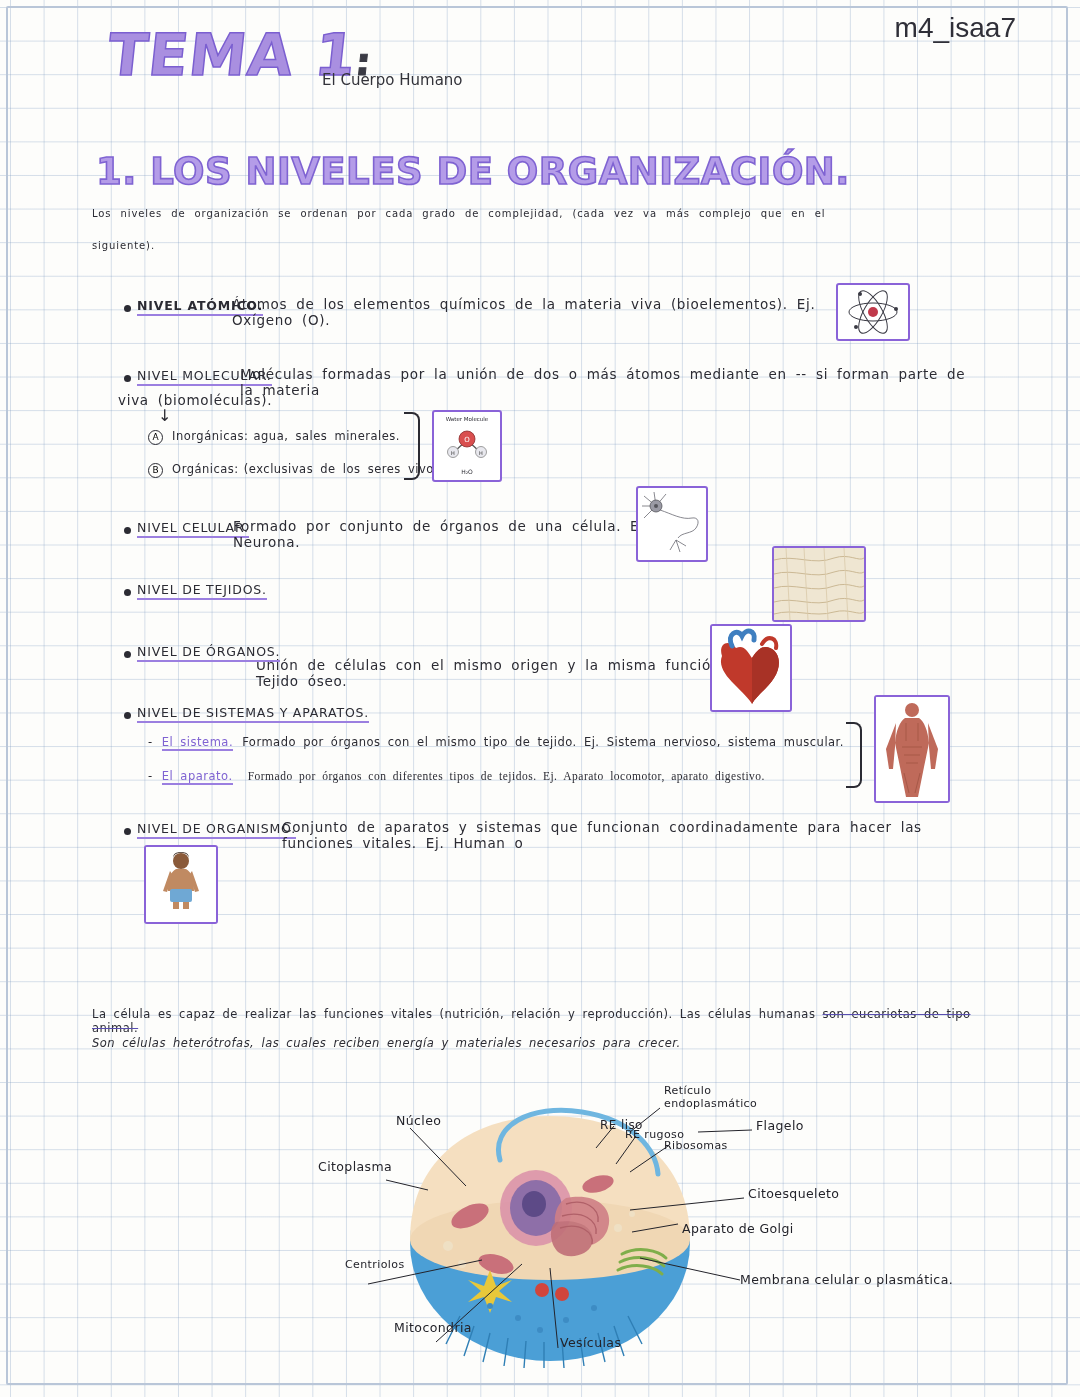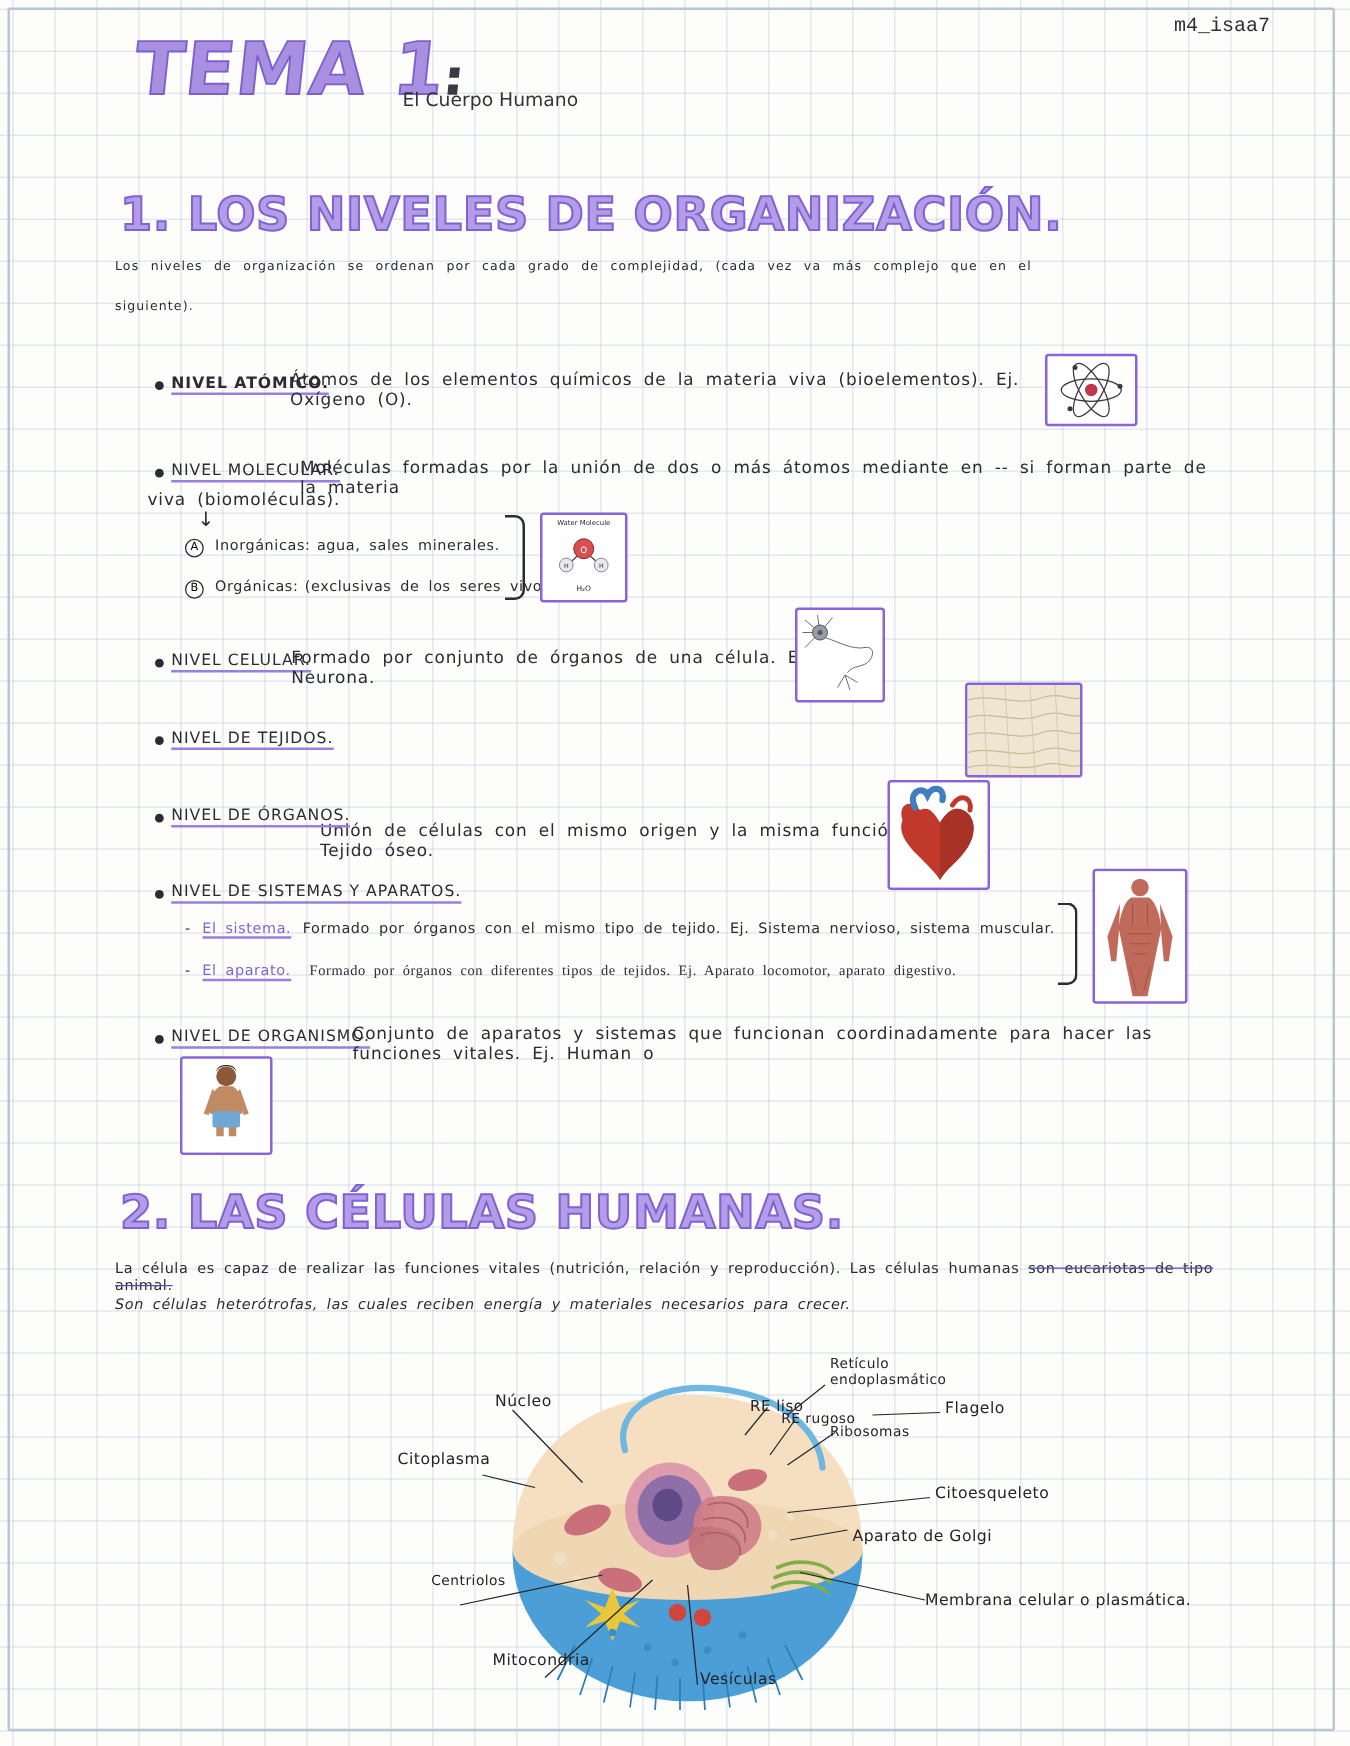--- a/index.html
+++ b/index.html
@@ -59,23 +59,23 @@
     font-size: 58px;
     transform: skewX(-6deg);
   }
   #tema-sub {
     left: 322px; top: 71px;
     font-size: 15px;
     color: #33333a;
   }
   #user-tag {
     right: 64px; top: 12px;
-    font-size: 16px;
+    font-size: 28px;
     color: #2f2f38;
-    font-family: Liberation Mono, monospace;
+    font-family: Liberation Sans, sans-serif;
   }
 
   .sectiontitle {
     font-family: "DejaVu Sans", sans-serif;
     font-weight: bold;
     color: #b49ce8;
     -webkit-text-stroke: 1.6px #7f63d2;
     font-size: 37px;
     letter-spacing: 0.5px;
   }
@@ -320,21 +320,20 @@
       <rect width="70" height="75" fill="#ffffff"></rect>
       <circle cx="35" cy="14" r="8" fill="#8a5a3a"></circle>
       <path d="M27 11 C28 4 42 4 43 11 C43 7 40 5 35 5 C30 5 27 7 27 11 Z" fill="#3a2a20"></path>
       <path d="M30 22 C24 25 22 34 22 44 L27 44 L27 62 L33 62 L33 44 L37 44 L37 62 L43 62 L43 44 L48 44 C48 34 46 25 40 22 Z" fill="#c08a62"></path>
       <rect x="24" y="42" width="22" height="13" rx="2" fill="#6fa8d4"></rect>
       <path d="M24 24 L17 44 L21 45 L27 28 Z" fill="#c08a62"></path>
       <path d="M46 24 L53 44 L49 45 L43 28 Z" fill="#c08a62"></path>
     </svg>
   </div>
 
-  <div class="abs sectiontitle" id="sec2">2. LAS CÉLULAS HUMANAS.</div>
 
   <div class="abs hand small" style="left:92px; top:1007px; width:900px;">
     <span>La célula es capaz de realizar las funciones vitales (nutrición, relación y reproducción). Las células humanas </span><span class="strike">son eucariotas de tipo animal.</span>
   </div>
   <div class="abs hand small" style="left:92px; top:1036px; width:900px;font-style:italic;">Son células heterótrofas, las cuales reciben energía y materiales necesarios para crecer.</div>
 
   <div class="abs" style="left:370px; top:1068px; width:360px; height:300px;">
     <svg width="360" height="300" viewBox="0 0 360 300">
 
       <ellipse cx="180" cy="175" rx="140" ry="118" fill="#4b9fd6"></ellipse>

